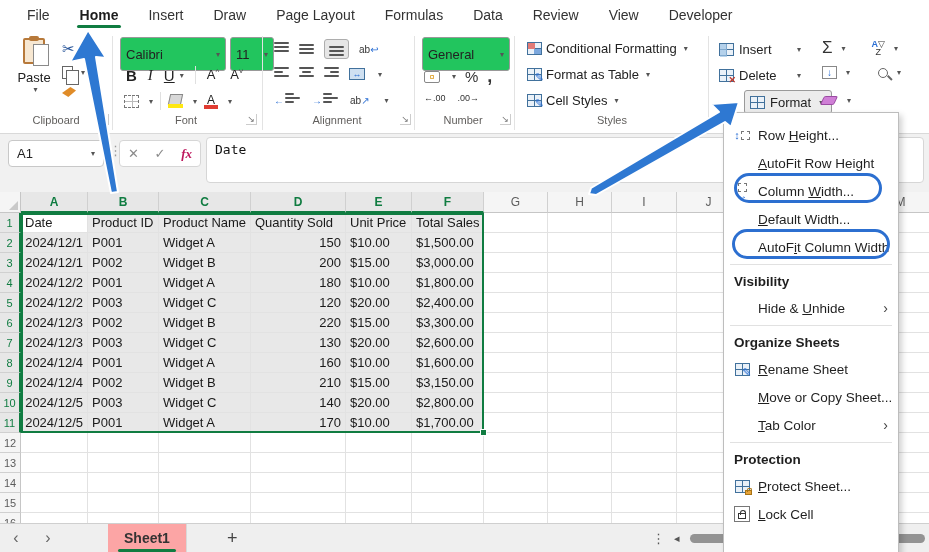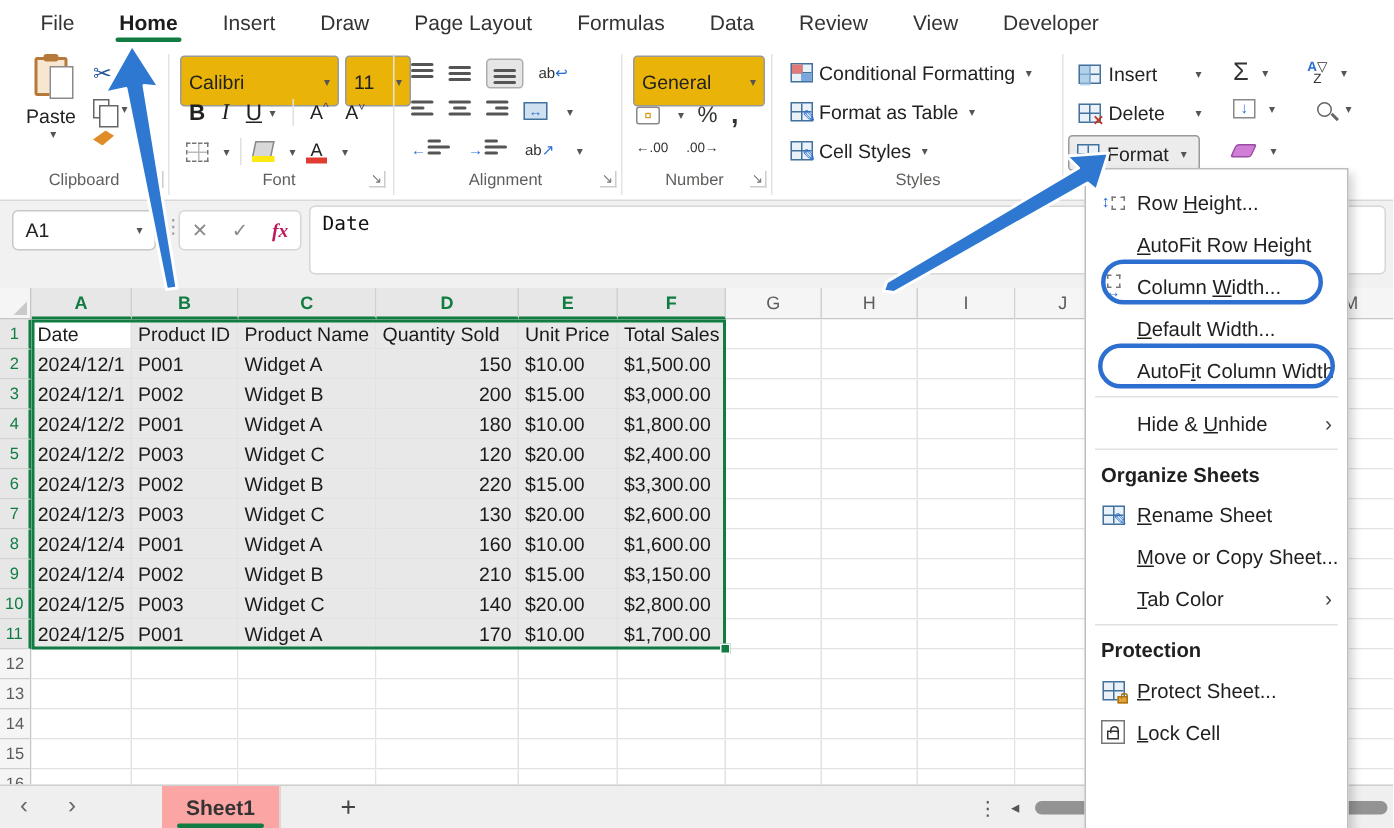--- a/index.html
+++ b/index.html
@@ -12,21 +12,21 @@
   .mtab { position:relative; padding:0 15px; height:30px; display:flex; align-items:center; font-size:14px; color:#333; cursor:default; }
   .mtab.active { font-weight:bold; color:#1d1d1d; }
   .mtab.active::after { content:""; position:absolute; left:12px; right:12px; bottom:2px; height:3px; background:#107C41; border-radius:2px; }
 
   
   .ribbon { position:absolute; left:0; top:30px; width:929px; height:104px; background:#fff; border-bottom:1px solid #d9d9d9; }
   .vsep { position:absolute; top:6px; width:1px; height:94px; background:#e3e3e3; }
   .grp-label { position:absolute; top:84px; font-size:11px; color:#605e5c; text-align:center; }
   .launcher { position:absolute; top:84px; font-size:9px; color:#777; border:1px solid #ccc; border-top:none; border-left:none; width:11px; height:11px; display:flex; align-items:center; justify-content:center; }
   .caret { font-size:8px; color:#555; margin-left:3px; }
-  .combo { display:flex; align-items:center; justify-content:space-between; border:1px solid #999; border-radius:3px; background:#eab308; height:22px; padding:16px 5px; font-size:13px; color:#222; }
+  .combo { display:flex; align-items:center; justify-content:space-between; border:1px solid #999; border-radius:3px; background:#22c55e; height:22px; padding:16px 5px; font-size:13px; color:#222; }
   .rbtn { display:flex; align-items:center; gap:4px; height:20px; padding:0 3px; color:#222; }
 
   
   .paste-big { position:absolute; left:14px; top:8px; width:40px; height:76px; display:flex; flex-direction:column; align-items:center; }
   .clip-ic { width:22px; height:26px; border:2px solid #b7793a; border-radius:2px; position:relative; background:#f7e7d1; }
   .clip-ic::before { content:""; position:absolute; left:4px; top:-4px; width:10px; height:5px; background:#b7793a; border-radius:2px; }
   .clip-ic::after { content:""; position:absolute; right:-6px; top:4px; width:14px; height:20px; background:#fff; border:1px solid #8a8a8a; }
   .scissors { color:#2b579a; font-size:15px; }
   .copy-ic { width:11px; height:13px; border:1px solid #666; background:#fff; position:relative; }
   .copy-ic::after { content:""; position:absolute; left:3px; top:3px; width:11px; height:13px; border:1px solid #666; background:#fff; }
@@ -65,21 +65,21 @@
   .tbl-ic { width:15px; height:13px; border:1px solid #41719c; background-color:#eaf1f8;
     background-image:linear-gradient(#41719c,#41719c),linear-gradient(90deg,#41719c,#41719c);
     background-size:100% 1px,1px 100%; background-position:0 50%,50% 0; background-repeat:no-repeat; position:relative; }
   .cf-ic::after { content:""; position:absolute; left:0; top:0; width:7px; height:6px; background:#e27b77; }
   .cf-ic::before { content:""; position:absolute; right:0; bottom:0; width:7px; height:5px; background:#7ba7dd; z-index:1; }
   .pencil::after { content:"✎"; position:absolute; right:-3px; bottom:-4px; color:#2b6fd4; font-size:11px; background:transparent; }
   .del-ic::after { content:"✕"; position:absolute; right:-3px; bottom:-4px; color:#c0392b; font-size:9px; font-weight:bold; }
   .ins-ic::after { content:""; position:absolute; left:0; top:0; width:7px; height:13px; background:#9dc3e6; opacity:.7; }
 
   .cells-btn { position:absolute; display:flex; align-items:center; gap:5px; height:24px; padding:0 5px; font-size:13px; color:#222; }
-  .fmt-pressed { border:1px solid #9a9a9a; background:#ececec; border-radius:3px; }
+  .fmt-pressed { border:1px solid #9a9a9a; background:#ececec; border-radius:3px;margin-left:32px; }
 
   
   .sigma { font-size:17px; color:#333; }
   .sort-ic { font-size:9px; line-height:8px; color:#333; text-align:center; }
   .sort-ic b { color:#2b6fd4; }
   .filldown-ic { width:15px; height:13px; border:1px solid #888; color:#2b6fd4; font-size:10px; display:flex; align-items:center; justify-content:center; background:#fff; }
   .search-ic { width:10px; height:10px; border:1.5px solid #666; border-radius:50%; position:relative; }
   .search-ic::after { content:""; position:absolute; left:8px; top:8px; width:6px; height:1.5px; background:#666; transform:rotate(45deg); }
   .eraser-ic { width:14px; height:9px; background:#cf7fd6; border:1px solid #9b4ba3; transform:skewX(-25deg); border-radius:2px; }
 
@@ -646,20 +646,21 @@
       <span><span>Column </span><span class="hot">W</span><span>idth...</span></span>
     </div>
     <div class="menu-i">
       <span><span class="hot">D</span><span>efault Width...</span></span>
     </div>
     <div class="menu-i">
       <span><span>AutoF</span><span class="hot">i</span><span>t Column Width</span></span>
     </div>
 
     <div class="menu-sep"></div>
+    <div class="menu-h">Visibility</div>
     <div class="menu-i">
       <span><span>Hide &amp; </span><span class="hot">U</span><span>nhide</span></span>
       <span class="subarrow">›</span>
     </div>
 
     <div class="menu-sep"></div>
     <div class="menu-h">Organize Sheets</div>
     <div class="menu-i">
       <span class="mic">
           <span class="tbl-ic pencil"></span>

